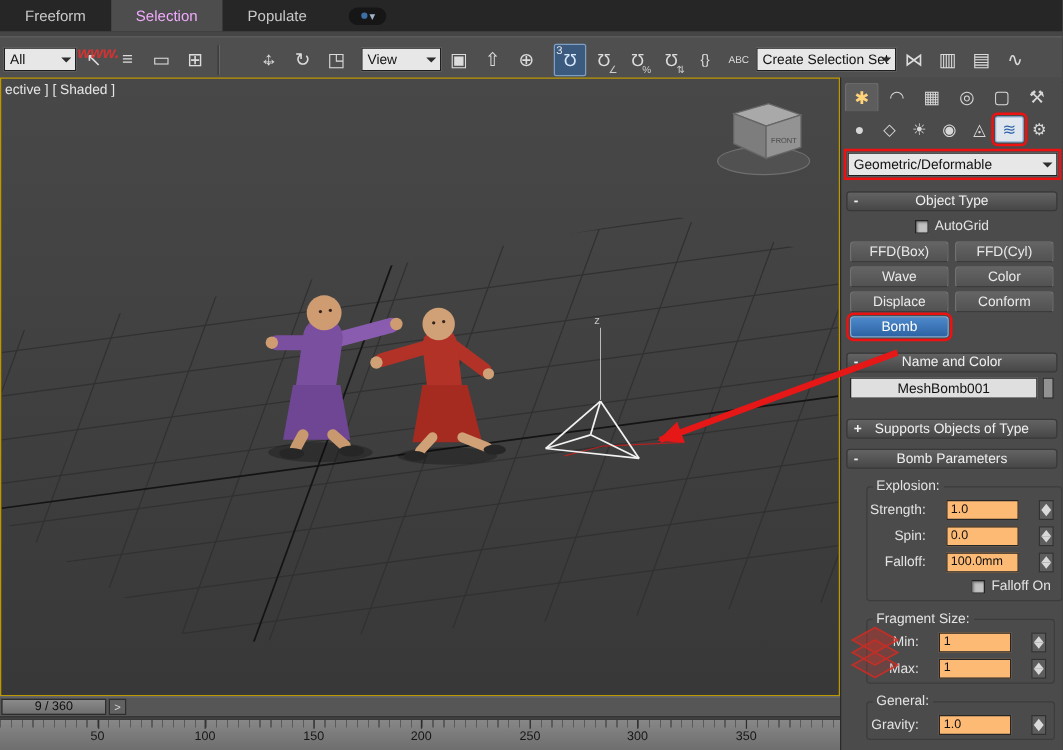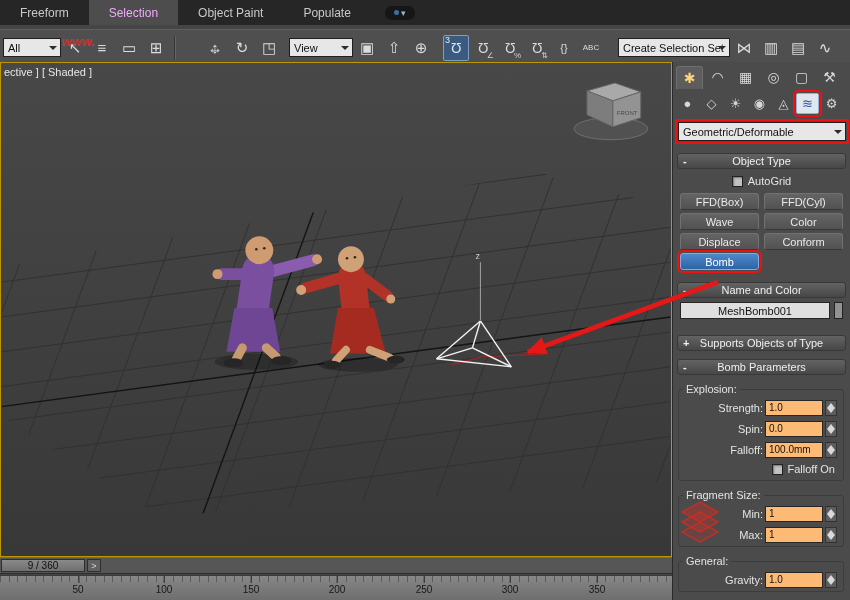--- a/index.html
+++ b/index.html
@@ -10,21 +10,21 @@
   .ribbon { position:absolute; left:0; top:0; width:850px; height:25px; background:#262626; display:flex; align-items:stretch; }
   .ribbon .tab { color:#c9c9c9; font-size:12px; padding:0 20px; display:flex; align-items:center; cursor:default; }
   .ribbon .tab.active { background:#4d4d4d; color:#f0abfc; }
   .ribbon .pill { align-self:center; margin-left:14px; width:30px; height:14px; background:#161616; border-radius:7px; color:#9fb4c8; font-size:9px; display:flex; align-items:center; justify-content:center; gap:2px; }
   .ribbon .pill .dot { width:5px; height:5px; border-radius:50%; background:#3d6ea5; }
 
   
   .toolbar { position:absolute; left:0; top:29px; width:850px; height:37px; background:#4f4f4f; border-top:1px solid #5f5f5f; border-bottom:1px solid #2c2c2c; display:flex; align-items:center; padding:0 3px; gap:1px; }
   .combo { height:19px; background:#e7e7e7; border:1px solid #1f1f1f; color:#111; font-size:11px; display:flex; align-items:center; padding:0 15px 0 4px; position:relative; white-space:nowrap; overflow:hidden; }
   .combo::after { content:""; position:absolute; right:3px; top:7px; border:4px solid transparent; border-top-color:#2d2d2d; }
-  .combo.w58 { width:58px; } .combo.w64 { width:64px; } .combo.w112 { width:112px;margin-left:13px; }
+  .combo.w58 { width:58px; } .combo.w64 { width:64px; } .combo.w112 { width:112px; }
   .tbtn { width:26px; height:26px; min-width:26px; display:flex; align-items:center; justify-content:center; color:#dcdcdc; font-size:15px; border:1px solid transparent; border-radius:2px; position:relative; }
   .tbtn.active { background:#3c5a7d; border-color:#7d9fc4; color:#d8e8ff; }
   .tbtn .sub { position:absolute; right:1px; bottom:0; font-size:8px; color:#cfcfcf; }
   .tbtn .num3 { position:absolute; left:1px; top:-1px; font-size:9px; color:#e8e8e8; }
   .magnet { display:inline-block; transform:rotate(180deg); font-size:14px; }
   .ico-stack { position:relative; width:16px; height:16px; line-height:16px; text-align:center; }
   .ico-stack .ov { position:absolute; left:0; top:0; width:100%; }
   .sep { width:1px; height:24px; background:#383838; box-shadow:1px 0 0 #636363; margin:0 4px; }
   .wm-top { position:absolute; left:62px; top:34px; color:#e03030; font-size:13px; font-style:italic; font-weight:bold; z-index:5; opacity:.9; }
 
@@ -52,23 +52,23 @@
   .rhead .rtitle { flex:1; text-align:center; margin-right:10px; }
   .agrow { display:flex; align-items:center; justify-content:center; gap:5px; height:20px; margin-top:2px; }
   .cb { width:11px; height:11px; background:#c2c2c2; border:1px solid #222; box-shadow:inset 1px 1px 2px rgba(0,0,0,.4); }
   .btn-grid { display:grid; grid-template-columns:1fr 1fr; gap:3px 5px; padding:2px 3px 4px 3px; }
   .btn { height:17px; background:linear-gradient(#646464,#525252); border:1px solid #717171; border-bottom-color:#373737; border-radius:3px; color:#eaeaea; font-size:11px; display:flex; align-items:center; justify-content:center; white-space:nowrap; }
   .btn.bomb { background:linear-gradient(#4d89cb,#2d63a4); border-color:#80aede; color:#fff; }
   .namerow { display:flex; gap:4px; padding:4px 3px; align-items:center; }
   .namefield { flex:1; height:17px; background:#dfdfdf; border:1px solid #252525; font-size:11px; color:#111; padding:0 3px; font-family:"Liberation Sans",sans-serif;text-align:center; }
   .swatch { width:18px; height:17px; background:#929292; border:1px solid #222; }
 
-  fieldset.group { border:1px solid #3c3c3c; border-radius:3px; margin:8px 2px 0 1px; padding:0 2px 3px 2px; }
+  fieldset.group { border:1px solid #3c3c3c; border-radius:3px; margin:8px 2px 0 16px; padding:0 2px 3px 2px; }
   fieldset.group legend { font-size:11px; color:#e3e3e3; padding:0 3px; margin-left:2px; }
-  .frow { display:flex; align-items:center; justify-content:flex-end; gap:2px; margin:4px 4px 0 0; height:17px; }
+  .frow { display:flex; align-items:center; justify-content:flex-end; gap:16px; margin:4px 4px 0 0; height:17px; }
   .flabel { font-size:11px; color:#e3e3e3; }
   .numfield { width:58px; height:16px; background:#fdba74; border:1px solid #262626; color:#111; font-size:10px; padding:0 3px; font-family:"Liberation Sans",sans-serif; }
   .spin { width:12px; height:16px; background:#5d5d5d; border:1px solid #323232; position:relative; }
   .spin::before { content:""; position:absolute; left:1px; top:2px; border-left:4px solid transparent; border-right:4px solid transparent; border-bottom:5px solid #d9d9d9; }
   .spin::after { content:""; position:absolute; left:1px; bottom:2px; border-left:4px solid transparent; border-right:4px solid transparent; border-top:5px solid #d9d9d9; }
   .cbrow { display:flex; align-items:center; justify-content:flex-end; gap:5px; margin:5px 6px 2px 0; }
   .wm-logo { position:absolute; left:2px; top:434px; opacity:.85; }
 
   
   .timeslider { position:absolute; left:0; top:557px; width:672px; height:17px; background:#565656; border-top:1px solid #6a6a6a; border-bottom:1px solid #2c2c2c; }
@@ -81,21 +81,20 @@
   .rlabel::before { content:""; position:absolute; left:50%; top:-8px; width:1px; height:7px; background:#2e2e2e; }
 
   .overlay { position:absolute; left:0; top:0; width:850px; height:600px; pointer-events:none; z-index:60; }
 </style>
 </head>
 <body>
 
 <div class="ribbon">
   <div class="tab">Freeform</div>
   <div class="tab active">Selection</div>
-  <div class="tab">Object Paint</div>
   <div class="tab">Populate</div>
   <div class="pill">
     <span class="dot"></span>
     <span>▾</span>
   </div>
 </div>
 
 <div class="toolbar">
   <div class="combo w58">
       <span>All</span>

